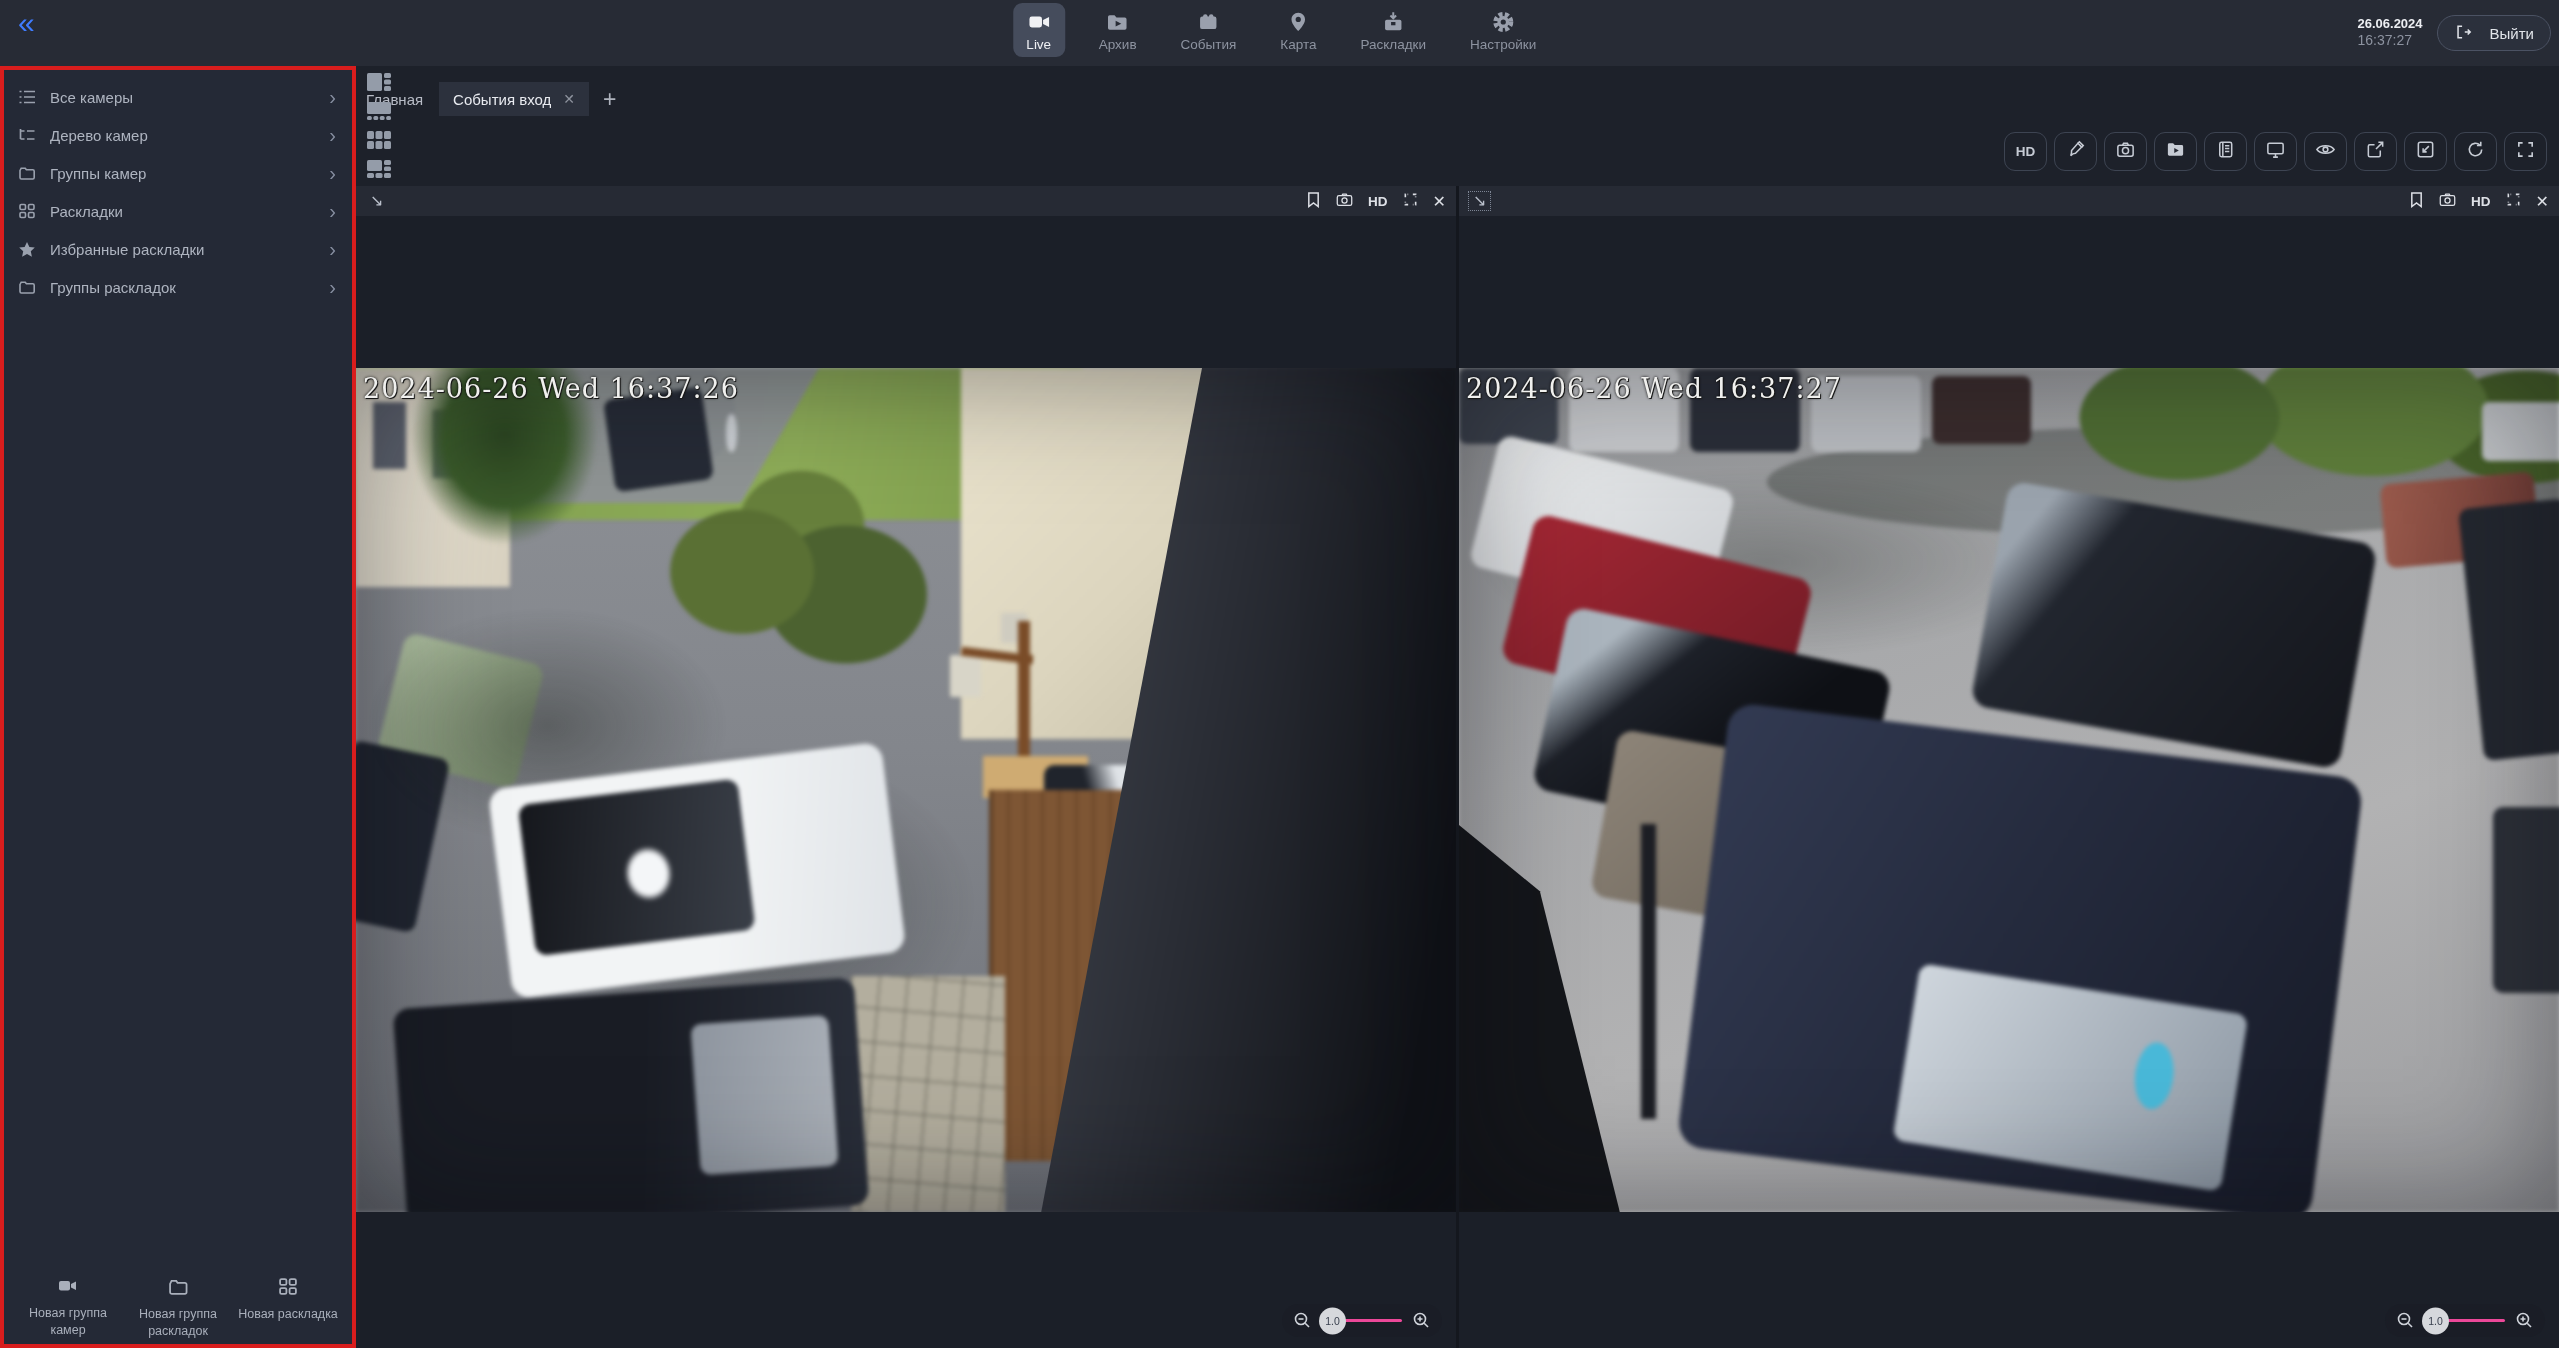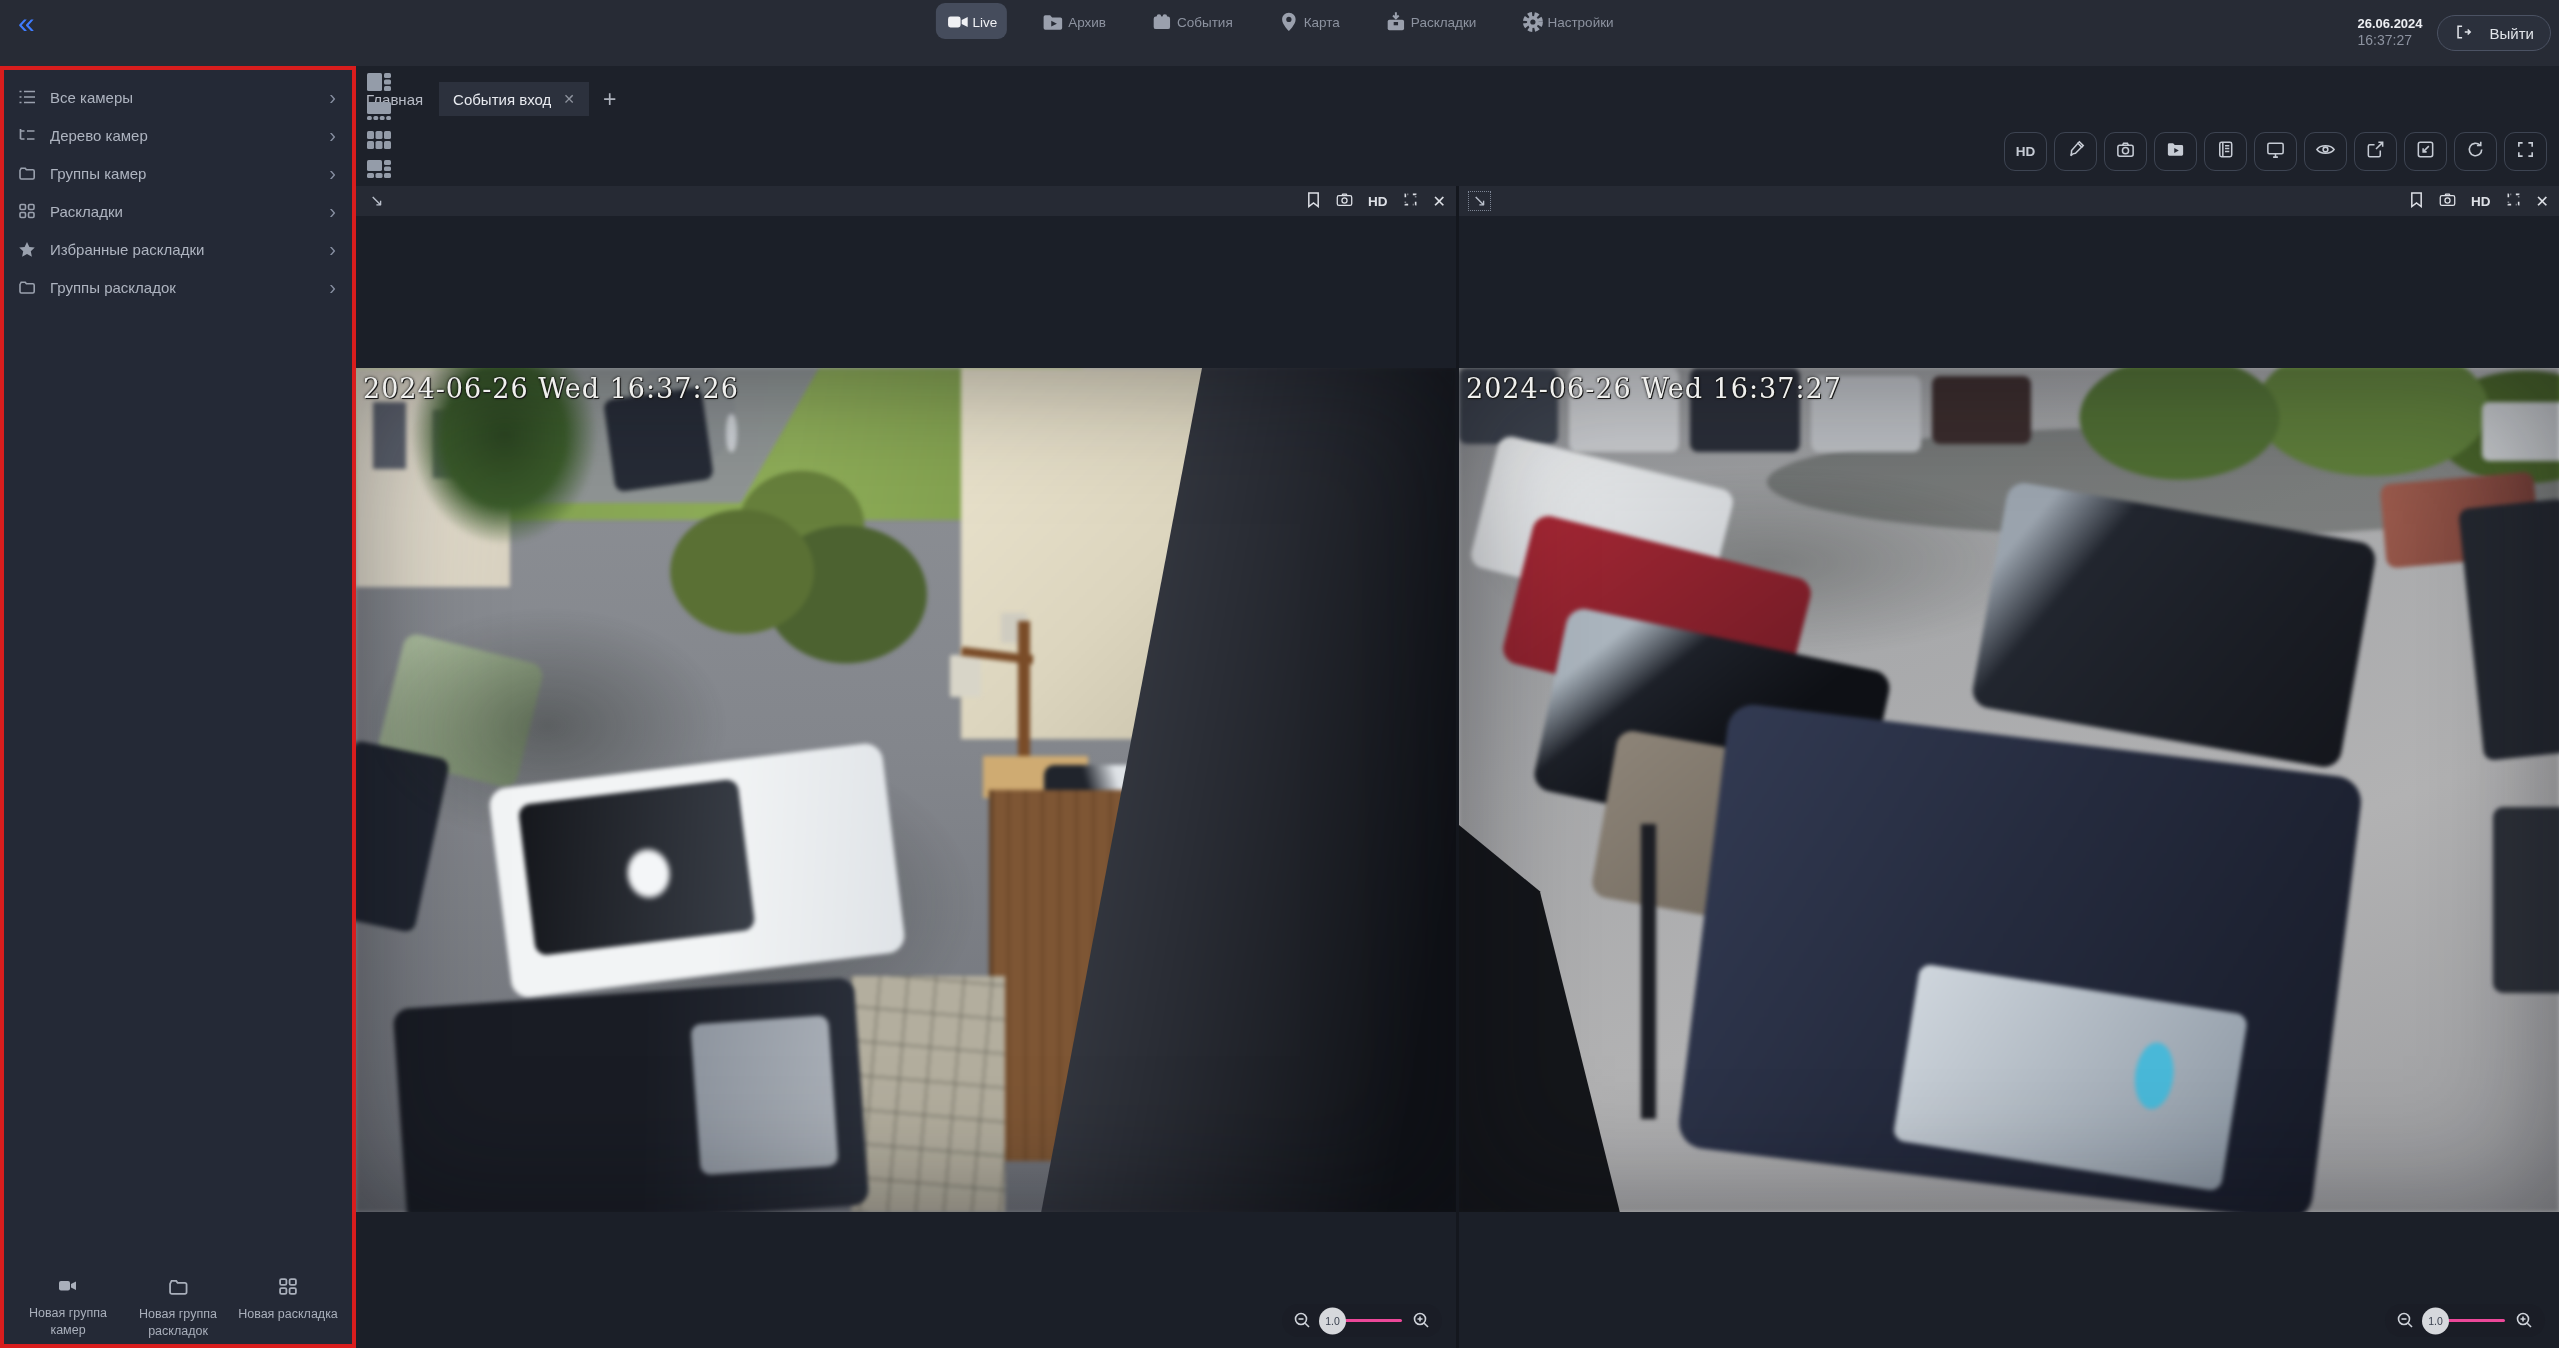--- a/index.html
+++ b/index.html
@@ -8,21 +8,21 @@
   --tool-border:#3d4452; --tool-ico:#c6cbd4; --tile-hd:#262a34; --letterbox:#1b1f28;
 }
 *{box-sizing:border-box; margin:0; padding:0;}
 body{font-family:"Liberation Sans",sans-serif; background:#14161c;}
 .app{position:relative; width:2559px; height:1348px; overflow:hidden; background:var(--content-bg);}
 
 
 .topbar{position:absolute; top:0; left:0; right:0; height:66px; background:var(--topbar-bg); z-index:20;}
 .collapse{position:absolute; left:18px; top:8px; font-size:30px; color:#3f7cff; background:none; border:none; cursor:pointer; line-height:1;}
 .mainnav{position:absolute; left:50%; top:3px; transform:translateX(-50%); display:flex; gap:24px; align-items:flex-start;}
-.nav-item{display:flex; flex-direction:row; align-items:center; gap:3px; padding:7px 10px 5px; border-radius:9px; color:#8d93a0; font-size:13.5px; cursor:pointer; min-width:52px;}
+.nav-item{display:flex; flex-direction:column; align-items:center; gap:3px; padding:7px 10px 5px; border-radius:9px; color:#8d93a0; font-size:13.5px; cursor:pointer; min-width:52px;}
 .nav-item svg{display:block;}
 .nav-item.active{background:#454c5c; color:#f0f1f4;}
 .nav-item.active svg *{fill:#f0f1f4;}
 .nico{height:24px; display:flex; align-items:center;}
 .topbar-right{position:absolute; right:8px; top:0; height:66px; display:flex; align-items:center; gap:14px;}
 .dt{text-align:left; line-height:1.25;}
 .dt .d{color:#eceef2; font-size:13px; font-weight:bold;}
 .dt .t{color:#8d93a0; font-size:14px;}
 .logout{display:flex; align-items:center; gap:18px; height:36px; padding:0 16px; border:1px solid #4b5263; border-radius:18px; background:#2b303c; color:#e2e5ea; font-size:15px; cursor:pointer; font-family:inherit;}
 

